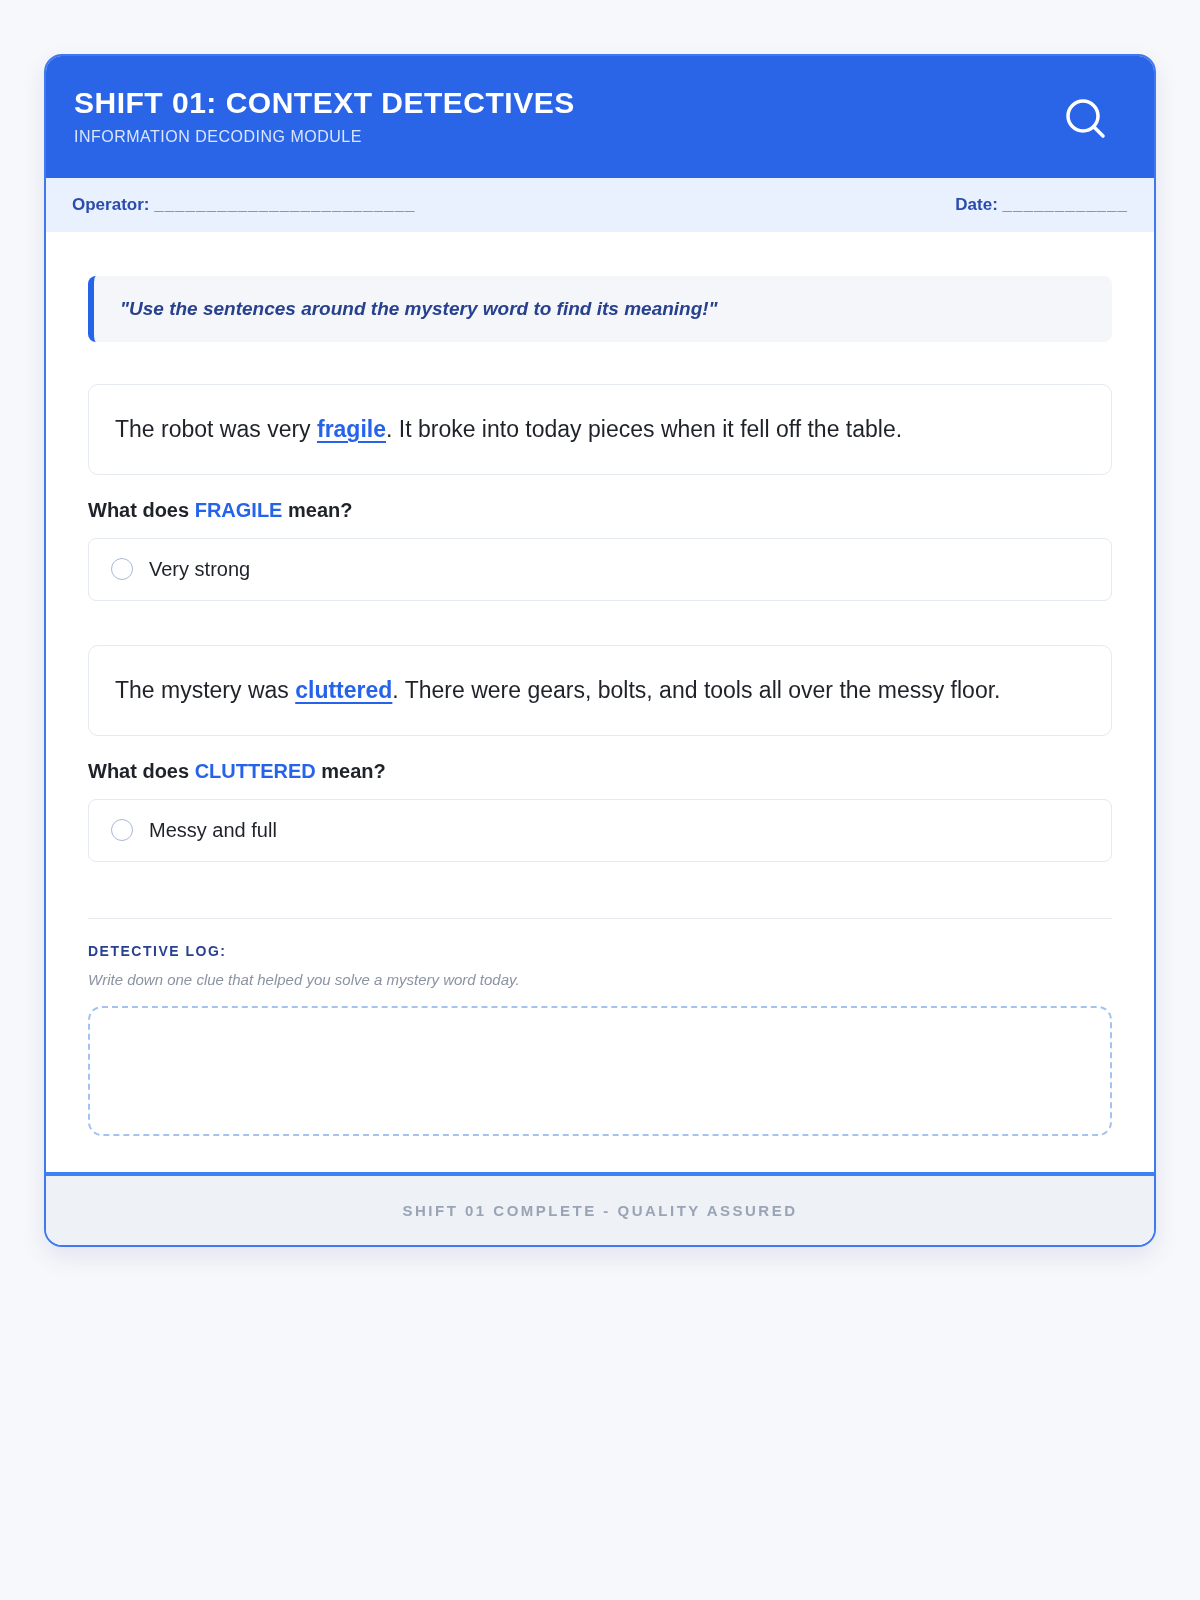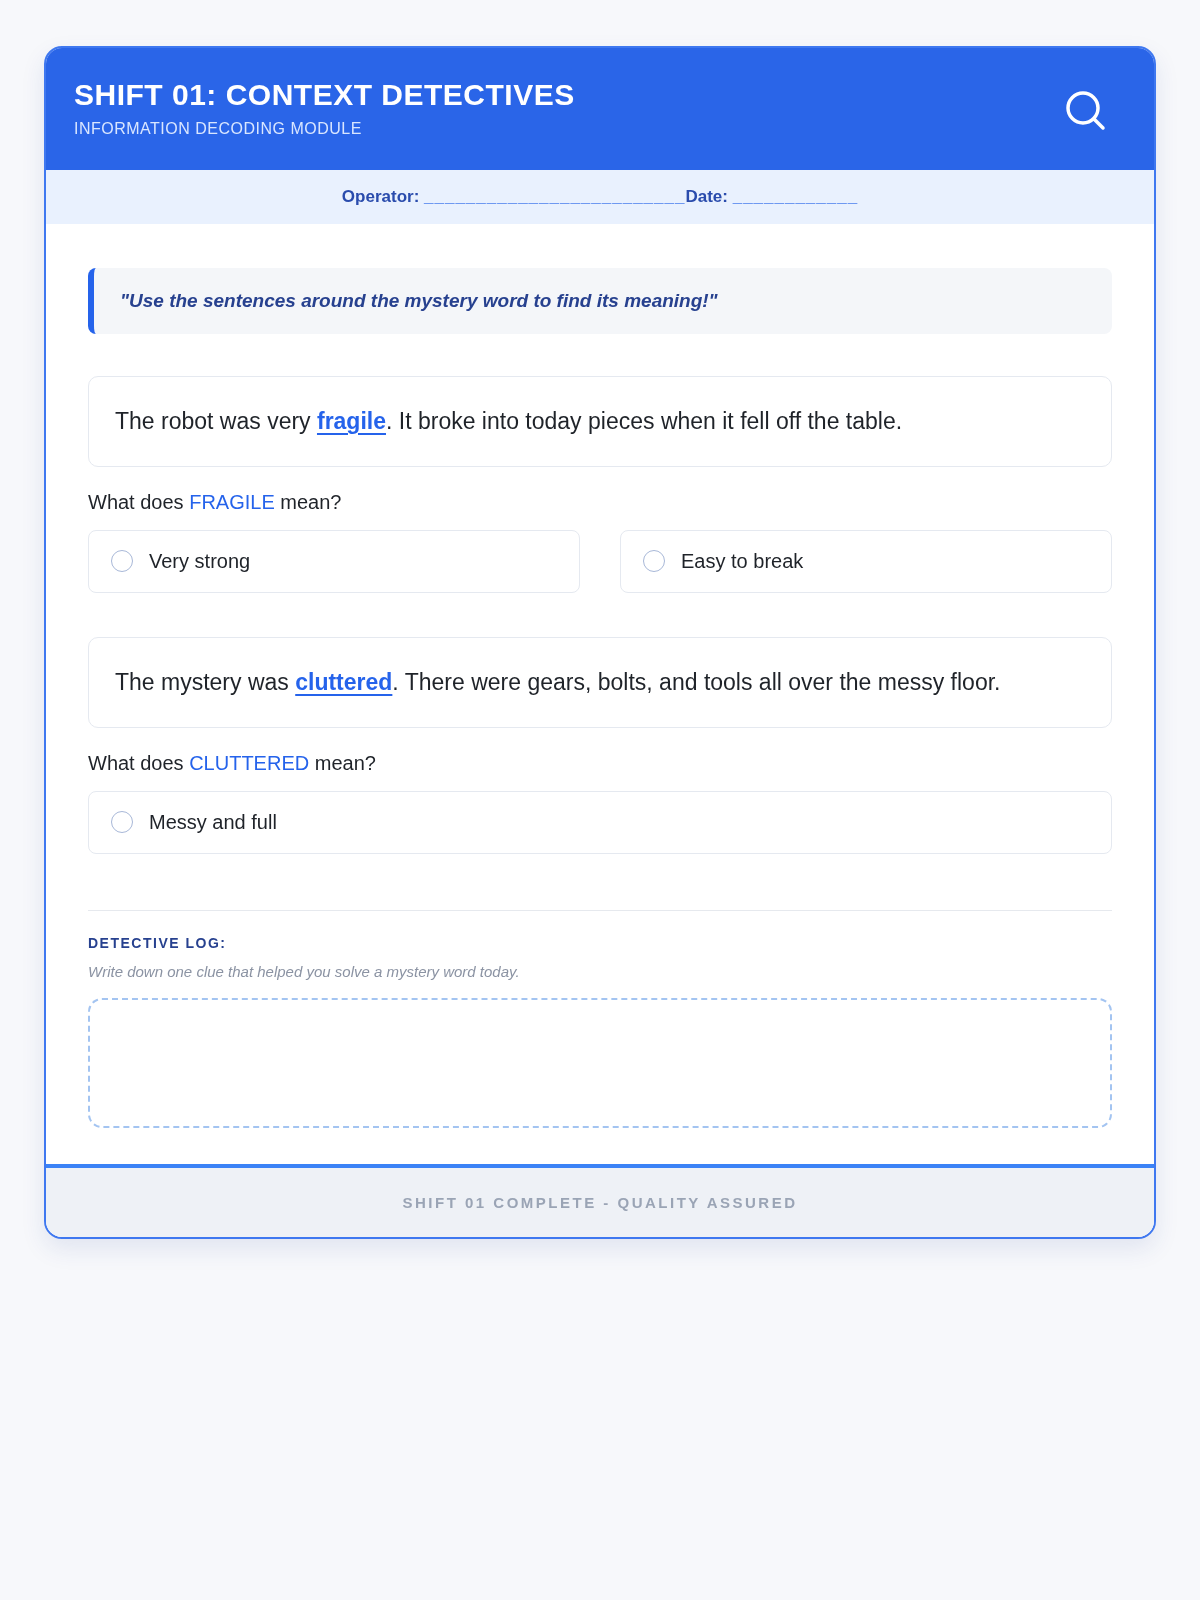--- a/index.html
+++ b/index.html
@@ -4,21 +4,21 @@
 <style>
   * { margin: 0; padding: 0; box-sizing: border-box; }
   html, body {
     width: 1200px;
     background: #f7f8fb;
     font-family: "Liberation Sans", sans-serif;
   }
   .page { width: 1200px; height: 1600px; background: #f7f8fb; }
   .card {
     width: 1112px;
-    margin: 4px auto;
+    margin: 12px auto;
     position: relative;
     top: 42px;
     background: #ffffff;
     border: 2px solid #3f78f0;
     border-radius: 18px;
     overflow: hidden;
     box-shadow: 0 10px 24px rgba(30,60,150,0.10);
   }
 
   
@@ -46,21 +46,21 @@
     width: 56px;
     height: 56px;
     cursor: pointer;
   }
 
   
   .meta {
     background: #e9f1fe;
     padding: 17px 26px;
     display: flex;
-    justify-content: center;
+    justify-content: space-between;
     align-items: center;
     font-size: 17px;
     font-weight: bold;
   }
   .meta .label { color: #2a4cad; }
   .meta .blank { color: #2f6bea; letter-spacing: 1px; }
 
   
   .content { padding: 44px 42px 36px 42px; background: #ffffff; }
 
@@ -89,21 +89,21 @@
   }
   .keyword {
     color: #2563eb;
     font-weight: bold;
     text-decoration: underline;
     text-underline-offset: 4px;
   }
   .question {
     margin-top: 24px;
     font-size: 20px;
-    font-weight: normal;
+    font-weight: bold;
     color: #1f2329;
   }
   .question .q-keyword { color: #2563eb; }
 
   .options {
     display: flex;
     gap: 40px;
     margin-top: 16px;
   }
   .option {
@@ -207,24 +207,20 @@
           <span>The robot was very </span><span class="keyword">fragile</span><span>. It broke into today pieces when it fell off the table.</span>
         </div>
         <div class="question">
           <span>What does </span><span class="q-keyword">FRAGILE</span><span> mean?</span>
         </div>
         <div class="options">
           <div class="option">
             <span class="radio"></span>
             <span class="opt-label">Very strong</span>
           </div>
-          <div class="option">
-            <span class="radio"></span>
-            <span class="opt-label">Easy to break</span>
-          </div>
         </div>
       </div>
 
       <div class="exercise-2">
         <div class="passage-box" style="margin-top:0;">
           <span>The mystery was </span><span class="keyword">cluttered</span><span>. There were gears, bolts, and tools all over the messy floor.</span>
         </div>
         <div class="question">
           <span>What does </span><span class="q-keyword">CLUTTERED</span><span> mean?</span>
         </div>

